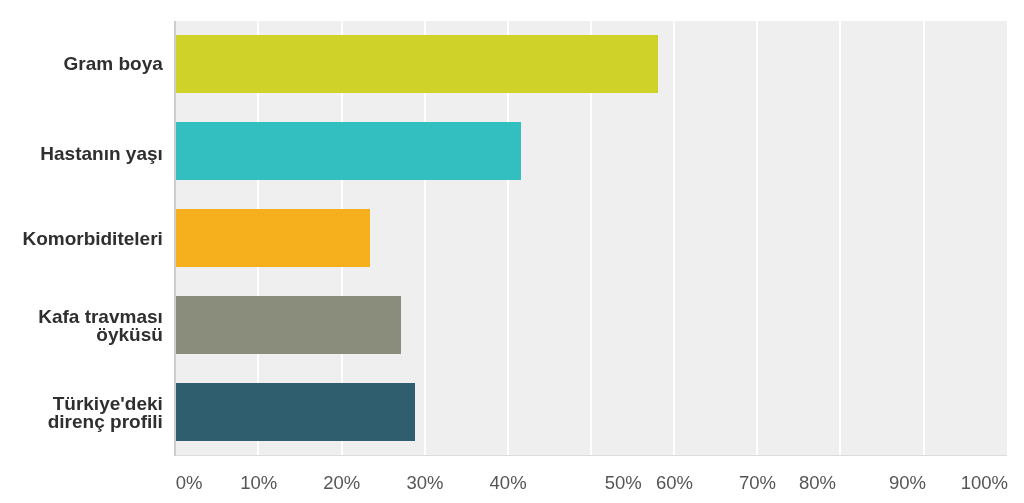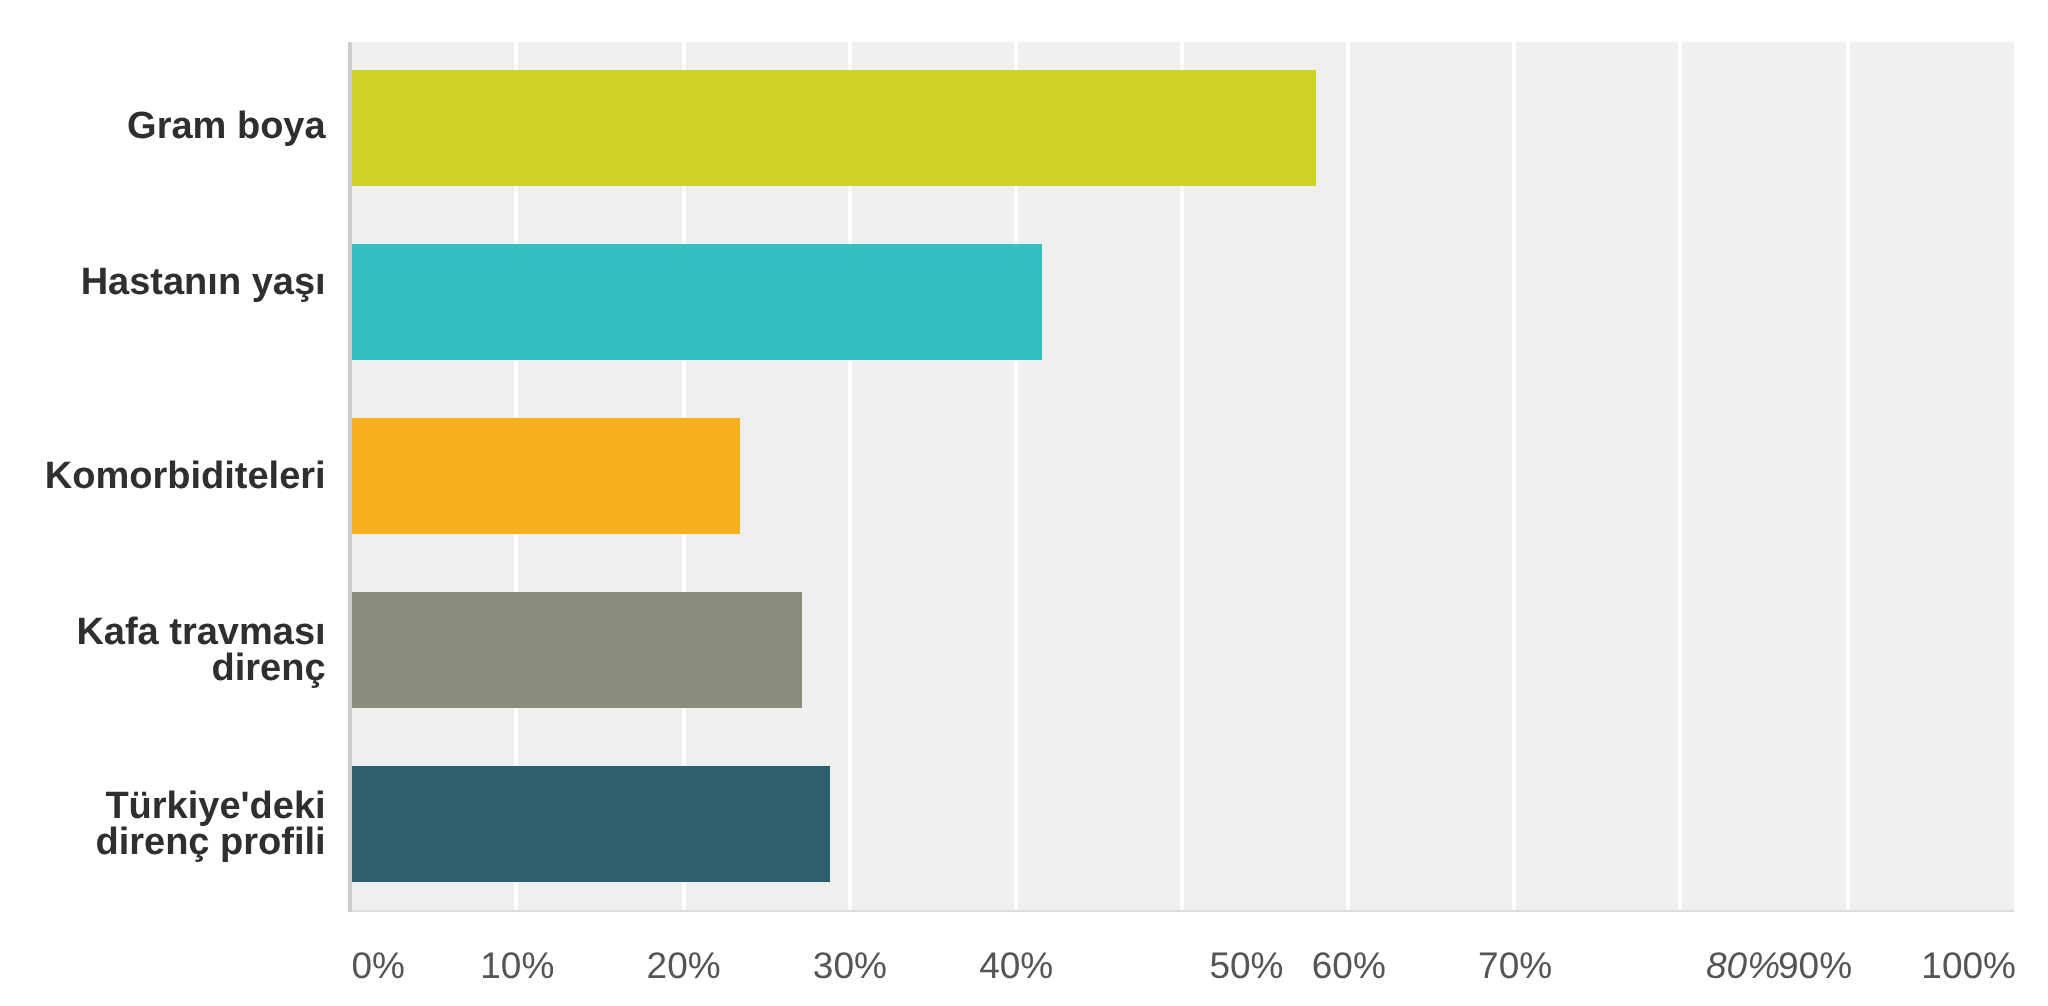--- a/index.html
+++ b/index.html
@@ -85,21 +85,21 @@
     font-size: 19px;
     font-weight: bold;
     color: #2f2f2f;
     line-height: 18px;
     white-space: nowrap;
     z-index: 7;
     -webkit-font-smoothing: antialiased;
     transform: translateZ(0);
   }
   .cat-1 { top: 34.43px; }
-  .cat-2 { top: 112px; padding-left: 29px; }
+  .cat-2 { top: 124px; padding-left: 29px; }
   .cat-3 { top: 208.55px; }
   .cat-4 { top: 295.61px; }
   .cat-5 { top: 382.67px; }
 
   
   .tick-label {
     position: absolute;
     top: 472px;
     font-size: 18.5px;
     color: #555555;
@@ -139,32 +139,32 @@
     <div>Gram boya</div>
   </div>
   <div class="cat-label cat-2">
     <div>Hastanın yaşı</div>
   </div>
   <div class="cat-label cat-3">
     <div>Komorbiditeleri</div>
   </div>
   <div class="cat-label cat-4">
     <div>Kafa travması</div>
-    <div>direnç</div>
+    <div>öyküsü</div>
   </div>
   <div class="cat-label cat-5">
     <div>Türkiye'deki</div>
     <div>direnç profili</div>
   </div>
 
   <div class="tick-label" style="left: 175.7px;">0%</div>
   <div class="tick-label" style="left: 240.134px;">10%</div>
   <div class="tick-label" style="left: 323.284px;">20%</div>
   <div class="tick-label" style="left: 406.434px;">30%</div>
   <div class="tick-label" style="left: 489.584px;">40%</div>
   <div class="tick-label" style="left: 572.734px; margin-left: 32px;">50%</div>
   <div class="tick-label" style="left: 655.884px;">60%</div>
   <div class="tick-label" style="left: 739.034px;">70%</div>
-  <div class="tick-label" style="left: 853px; font-style: italic;">80%</div>
+  <div class="tick-label" style="left: 799px;">80%</div>
   <div class="tick-label" style="left: 889px;">90%</div>
   <div class="tick-label" style="left: 960.672px;">100%</div>
 
 </div>
 
 </body></html>

